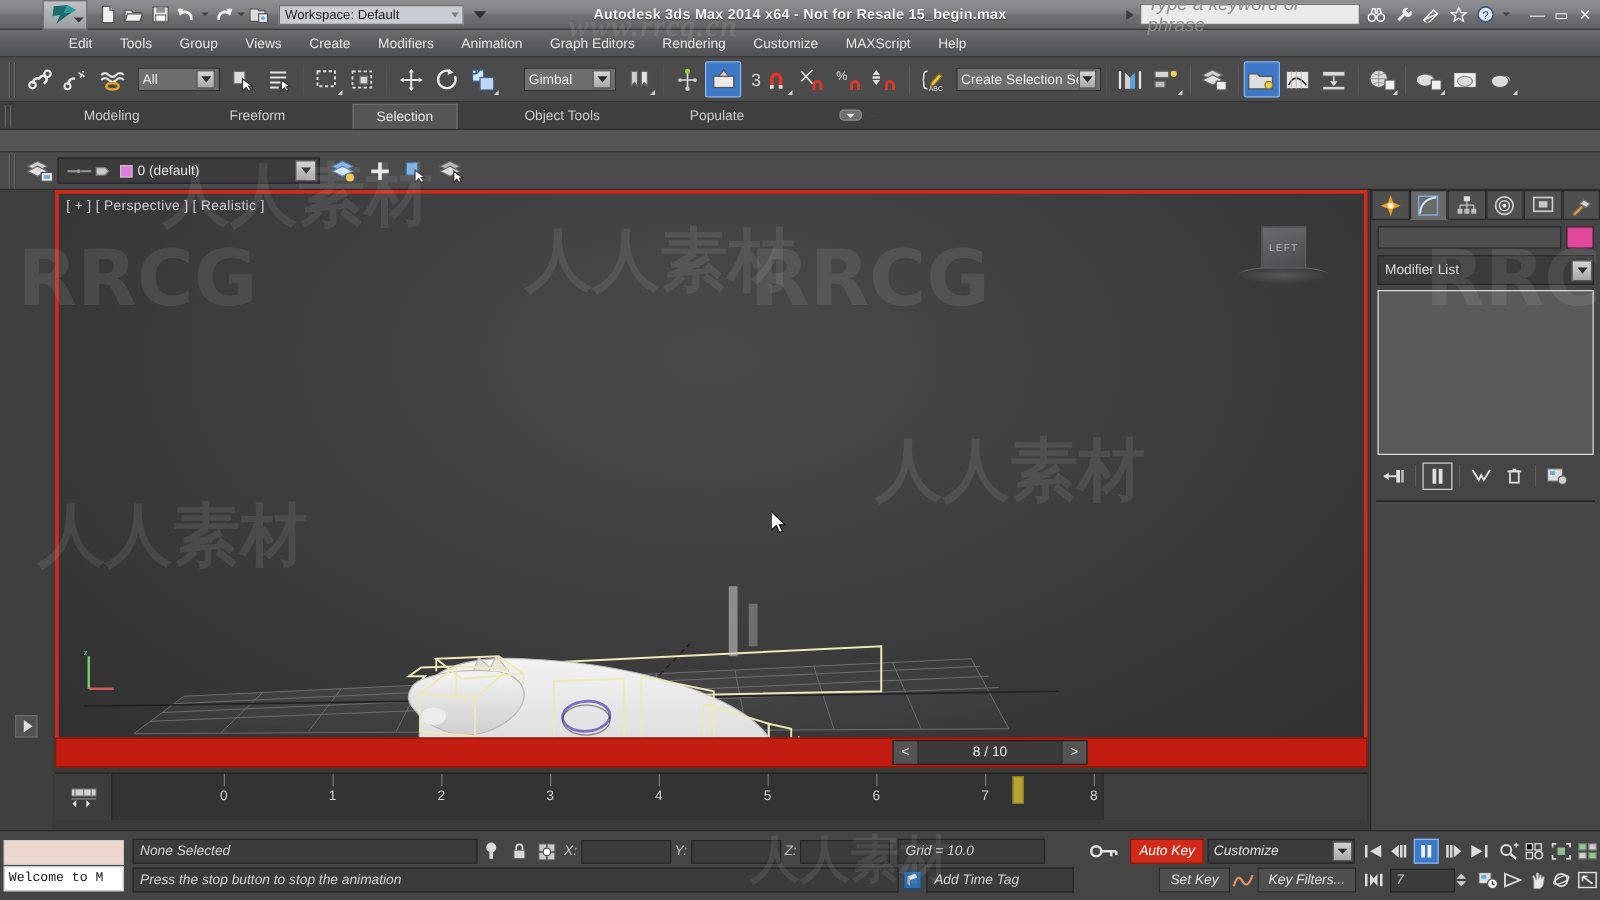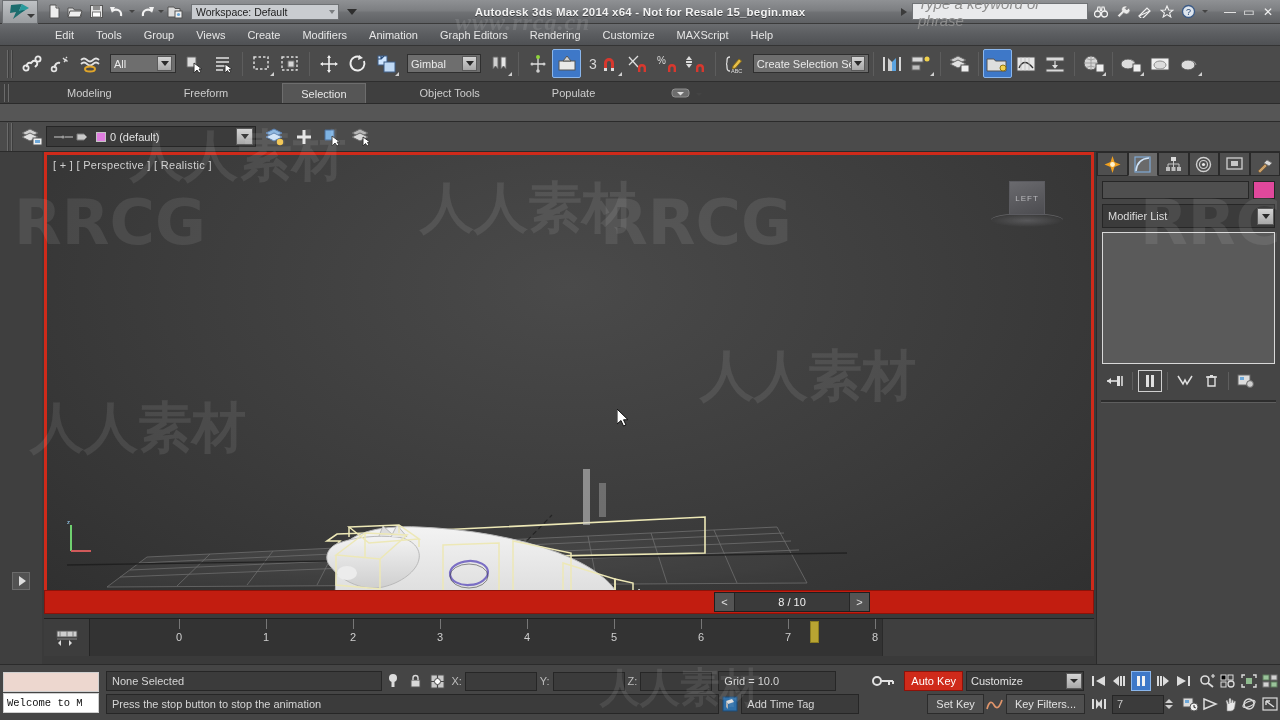--- a/index.html
+++ b/index.html
@@ -12,21 +12,21 @@
     overflow: hidden;
     position: relative;
     user-select: none;
   }
   .app { width:1280px; height:720px; position:relative; display:flex; flex-direction:column; }
 
   
   .titlebar {
     height: 24px; position: relative;
     background: linear-gradient(180deg,#8f9194 0%, #7d7f82 45%, #6e7073 55%, #5f6164 100%);
-    display: flex; align-items: center; border-bottom:1px solid #3b3b3b;
+    display: flex; align-items: center; border-bottom:1px solid #3b3b3b;padding-left:32px;
   }
   .appicon {
     width:36px; height:24px; margin-left:2px;
     background: linear-gradient(180deg,#bfc2c5,#9a9da0);
     border:1px solid #6d7073; display:flex; align-items:center; justify-content:center;
     position:relative;
   }
   .appicon .tri { width:0;height:0;border-left:4px solid transparent;border-right:4px solid transparent;border-top:4px solid #3a3a3a; position:absolute; right:2px; bottom:5px;}
   .qat { display:flex; align-items:center; gap:1px; margin-left:6px; }
   .qbtn { width:20px;height:20px; display:flex;align-items:center;justify-content:center; cursor:pointer; }
@@ -174,21 +174,21 @@
   .cp-sbtn.framed { border:1px solid #cfcfcf; }
   .cp-vsep { width:1px; height:18px; background:#333; border-right:1px solid #5e5e5e; margin:0 3px;}
   .cp-divider { height:3px; margin:2px 4px 0 4px; background:#2d2d2d; border-bottom:1px solid #5e5e5e;}
 
   
   .statuswrap { height:56px; background:#454545; border-top:1px solid #2b2b2b; display:flex; align-items:stretch; }
   .mini-listener { width:102px; display:flex; flex-direction:column; justify-content:center; padding:2px 3px; gap:1px;}
   .ml-pink { height:20px; background:#edd7cf; border:1px solid #cfcfcf;}
   .ml-white { height:20px; background:#fff; border:1px solid #cfcfcf; color:#111;
     font-family:"Liberation Mono", monospace; font-size:10.5px; display:flex; align-items:center; padding-left:3px; overflow:hidden; white-space:nowrap;}
-  .st-col { display:flex; flex-direction:column; justify-content:center; gap:2px; }
+  .st-col { display:flex; flex-direction:column; justify-content:center; gap:2px;font-style:italic; }
   .st-line { height:20px; display:flex; align-items:center;}
   .field-dark { background:#3b3b3b; border:1px solid #262626; color:#d5d5d5; height:20px;
     display:flex; align-items:center; padding:0 5px; font-size:11px;}
   .sb-icon { width:22px;height:20px; display:flex;align-items:center;justify-content:center; cursor:pointer;}
   .xyz-label { font-size:11px; color:#bdbdbd; padding:0 3px;}
   .xyz-field { width:72px; height:19px; background:#3b3b3b; border:1px solid #262626;}
   .autokey {
     background:#cf2a1a; border:1px solid #8d1209; color:#fff; font-size:11px;
     height:20px; padding:0 6px; display:flex; align-items:center; cursor:pointer;}
   .setkey { background:#4f4f4f; border:1px solid #2b2b2b; color:#e2e2e2; font-size:11px;
@@ -417,21 +417,21 @@
     </div>
     <div class="tbtn">
       <svg width="22" height="20" viewBox="0 0 22 20">
           <rect x="2" y="2" width="9" height="9" fill="#cfe6ff" stroke="#3f5f88"></rect>
           <rect x="8" y="8" width="11" height="10" fill="#bfd9f5" stroke="#3f5f88"></rect>
           <path d="M5 5l3-3M5 5v-3M5 5h-3" stroke="#2c4f7c" stroke-width="1.2"></path>
         </svg>
       <div class="corner"></div>
     </div>
 
-    <div class="combo" style="width:74px; margin-left:6px;">
+    <div class="combo" style="width:74px; margin-left:18px;">
       <span>Gimbal</span>
       <span class="ddbtn">
           <i></i>
         </span>
     </div>
 
     <div class="tbtn" style="margin-left:4px;">
       <svg width="22" height="20" viewBox="0 0 22 20">
           <path d="M4 3h5v12l-2.5-3L4 15z" fill="#cfcfcf" stroke="#666"></path>
           <path d="M12 3h5v12l-2.5-3L12 15z" fill="#e6e6e6" stroke="#666"></path>

